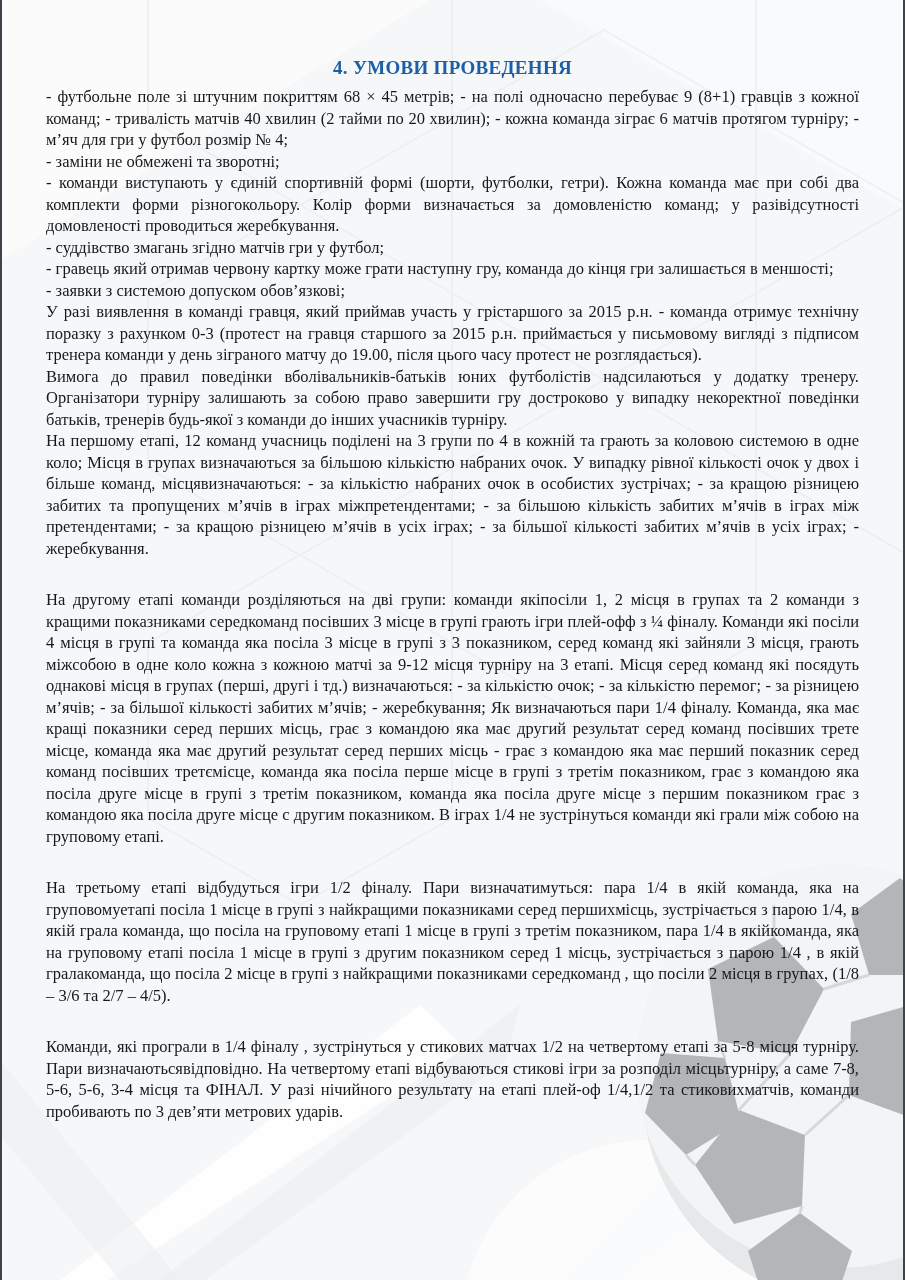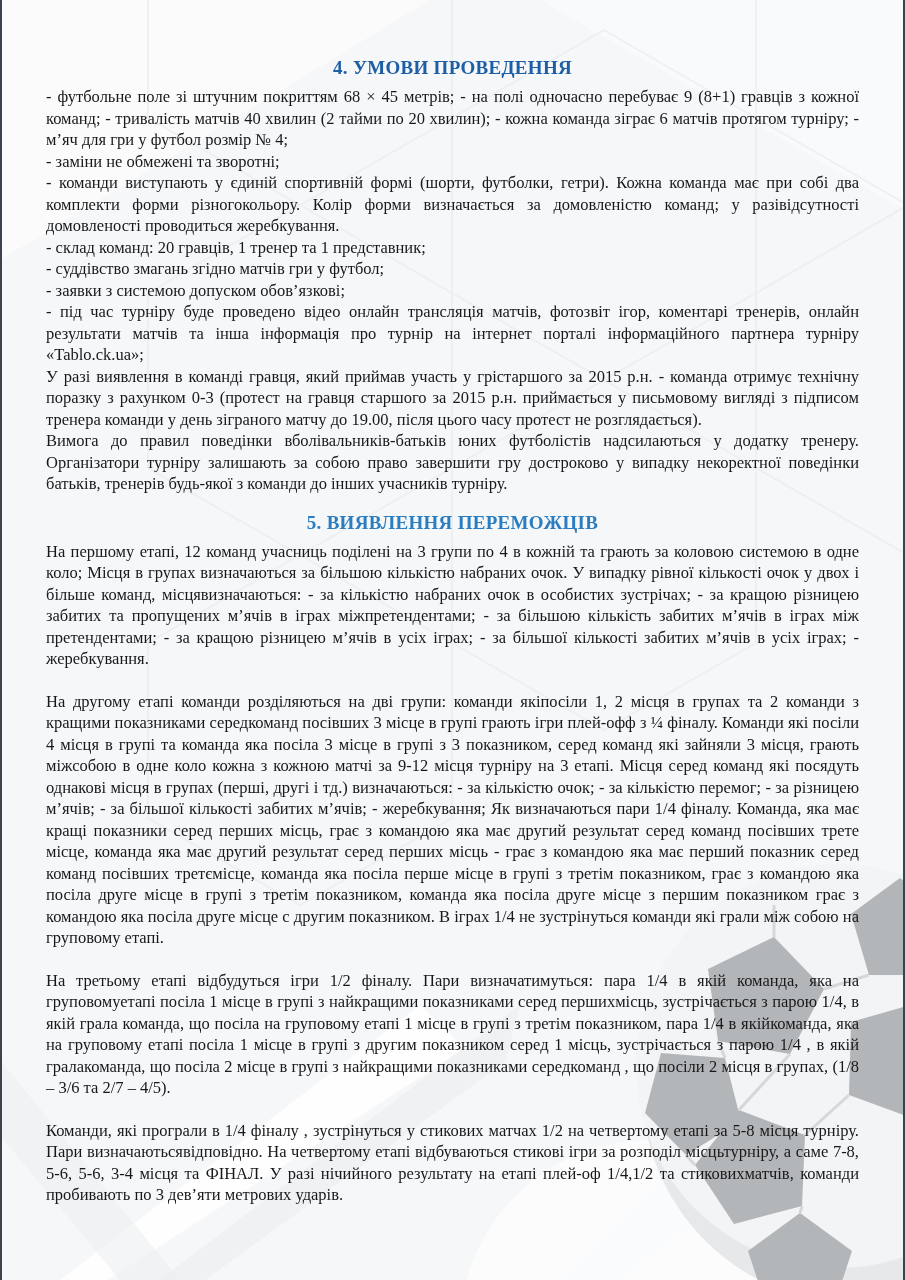--- a/index.html
+++ b/index.html
@@ -27,21 +27,21 @@
   h2.sec-heading{
     margin:8px;
     text-align:center;
     font-size:19px;
     line-height:24px;
     font-weight:bold;
     letter-spacing:.3px;
   }
   .section-conditions h2.sec-heading{margin-top:56px;margin-bottom:6px;}
   .section-winners h2.sec-heading{margin-top:16px;margin-bottom:6px;}
-  .section-winners [data-name="section-paragraphs"] p + p{margin-top:21px;}
+  .section-winners [data-name="section-paragraphs"] p + p{margin-top:30px;}
 </style>
 </head>
 <body>
 
 <div class="page" data-name="document-page">
 
   <svg class="bg-layer" width="905" height="1280" viewBox="0 0 905 1280" data-name="background-pattern" aria-hidden="true">
 
     <polygon points="0,0 430,0 0,260" fill="#ffffff" opacity="0.55" data-name="diagonal-sheen"></polygon>
     <polygon points="905,0 905,210 540,0" fill="#ffffff" opacity="0.4" data-name="diagonal-sheen"></polygon>
@@ -98,31 +98,29 @@
   <div class="edge-line right" data-name="right-edge-line"></div>
 
   <div class="content" data-name="document-content">
 
     <section class="section-conditions" data-name="section-conditions">
       <h2 class="sec-heading" data-name="section-heading" style="color: rgb(29, 95, 166);">4. УМОВИ ПРОВЕДЕННЯ</h2>
       <div data-name="section-paragraphs">
           <p data-name="paragraph">- футбольне поле зі штучним покриттям 68 × 45 метрів; - на полі одночасно перебуває 9 (8+1) гравців з кожної команд; - тривалість матчів 40 хвилин (2 тайми по 20 хвилин); - кожна команда зіграє 6 матчів протягом турніру; - м’яч для гри у футбол розмір № 4;</p>
           <p data-name="paragraph">- заміни не обмежені та зворотні;</p>
           <p data-name="paragraph">- команди виступають у єдиній спортивній формі (шорти, футболки, гетри). Кожна команда має при собі два комплекти форми різногокольору. Колір форми визначається за домовленістю команд; у разівідсутності домовленості проводиться жеребкування.</p>
-          <p data-name="paragraph">- склад команд: 20 гравців, 1 тренер та 1 представник;</p>
           <p data-name="paragraph">- суддівство змагань згідно матчів гри у футбол;</p>
+          <p data-name="paragraph">- гравець який отримав червону картку може грати наступну гру, команда до кінця гри залишається в меншості;</p>
           <p data-name="paragraph">- заявки з системою допуском обов’язкові;</p>
-          <p data-name="paragraph">- під час турніру буде проведено відео онлайн трансляція матчів, фотозвіт ігор, коментарі тренерів, онлайн результати матчів та інша інформація про турнір на інтернет порталі інформаційного партнера турніру «Tablo.ck.ua»;</p>
           <p data-name="paragraph">У разі виявлення в команді гравця, який приймав участь у грістаршого за 2015 р.н. - команда отримує технічну поразку з рахунком 0-3 (протест на гравця старшого за 2015 р.н. приймається у письмовому вигляді з підписом тренера команди у день зіграного матчу до 19.00, після цього часу протест не розглядається).</p>
           <p data-name="paragraph">Вимога до правил поведінки вболівальників-батьків юних футболістів надсилаються у додатку тренеру. Організатори турніру залишають за собою право завершити гру достроково у випадку некоректної поведінки батьків, тренерів будь-якої з команди до інших учасників турніру.</p>
         </div>
     </section>
 
     <section class="section-winners" data-name="section-winners">
-      <h2 class="sec-heading" data-name="section-heading" style="color: rgb(42, 125, 192);">5. ВИЯВЛЕННЯ ПЕРЕМОЖЦІВ</h2>
       <div data-name="section-paragraphs">
           <p data-name="paragraph">На першому етапі, 12 команд учасниць поділені на 3 групи по 4 в кожній та грають за коловою системою в одне коло;  Місця в групах визначаються за більшою кількістю набраних очок. У випадку рівної кількості очок у двох і більше команд, місцявизначаються: - за кількістю набраних очок в особистих зустрічах; - за кращою різницею забитих та пропущених м’ячів в іграх міжпретендентами; - за більшою кількість забитих м’ячів в іграх між претендентами; - за кращою різницею м’ячів в усіх іграх; - за більшої кількості забитих м’ячів в усіх іграх; - жеребкування.</p>
           <p data-name="paragraph">На другому етапі команди розділяються на дві групи: команди якіпосіли 1, 2 місця в групах та 2 команди з кращими показниками середкоманд посівших 3 місце в групі грають ігри плей-офф з ¼ фіналу. Команди які посіли 4 місця в групі та команда яка посіла 3 місце в групі з 3 показником, серед команд які зайняли 3 місця, грають міжсобою в одне коло кожна з кожною матчі за 9-12 місця турніру на 3 етапі. Місця серед команд які посядуть однакові місця в групах (перші, другі і тд.) визначаються:  - за кількістю очок; - за кількістю перемог; - за різницею м’ячів; - за більшої кількості забитих м’ячів; - жеребкування; Як визначаються пари 1/4 фіналу. Команда, яка має кращі показники серед перших місць, грає з командою яка має другий результат серед команд посівших трете місце, команда яка має другий результат серед перших місць - грає з командою яка має перший показник серед команд посівших третємісце, команда яка посіла перше місце в групі з третім показником, грає з командою яка посіла друге місце в групі з третім показником, команда яка посіла друге місце з першим показником грає з командою яка посіла друге місце с другим показником. В іграх 1/4 не зустрінуться команди які грали між собою на груповому етапі.</p>
           <p data-name="paragraph">На третьому етапі відбудуться ігри 1/2 фіналу. Пари визначатимуться: пара 1/4 в якій команда, яка на груповомуетапі посіла 1 місце в групі з найкращими показниками серед першихмісць, зустрічається з парою 1/4, в якій грала команда, що посіла на груповому етапі 1 місце в групі з третім показником, пара 1/4 в якійкоманда, яка на груповому етапі посіла 1 місце в групі з другим показником серед 1 місць, зустрічається з парою 1/4 , в якій гралакоманда, що посіла 2 місце в групі з найкращими показниками середкоманд , що посіли 2 місця в групах, (1/8 – 3/6 та 2/7 – 4/5).</p>
           <p data-name="paragraph">Команди, які програли в 1/4 фіналу , зустрінуться у стикових матчах 1/2 на четвертому етапі за 5-8 місця турніру. Пари визначаютьсявідповідно.  На четвертому етапі відбуваються стикові ігри за розподіл місцьтурніру, а саме 7-8, 5-6, 5-6, 3-4 місця та ФІНАЛ.  У разі нічийного результату на етапі плей-оф 1/4,1/2 та стиковихматчів, команди пробивають по 3 дев’яти метрових ударів.</p>
         </div>
     </section>
 
   </div>
 </div>

